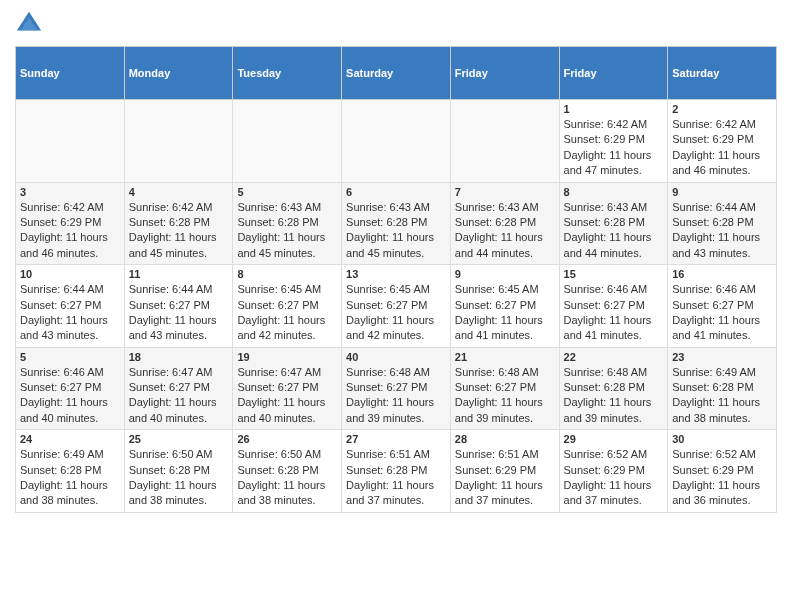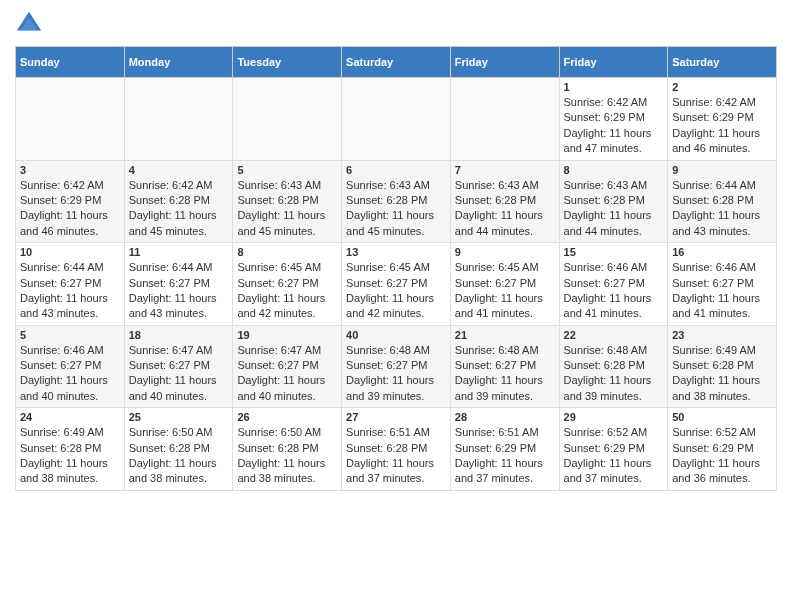--- a/index.html
+++ b/index.html
@@ -53,21 +53,21 @@
     table {
       width: 100%;
       border-collapse: collapse;
       table-layout: fixed;
     }
     th {
       background-color: #3a7abf;
       color: white;
       font-size: 11px;
       font-weight: bold;
-      padding: 9px 4px;
+      padding: 20px 4px;
       text-align: left;
       border: 1px solid #ccc;
     }
     td {
       border: 1px solid #ddd;
       vertical-align: top;
       padding: 3px 4px;
       font-size: 9px;
       color: #333;
       height: 80px;
@@ -336,21 +336,21 @@
 and 37 minutes.</div>
           </td>
           <td>
             <span class="day-num">29</span>
             <div class="day-info" style="white-space: pre-line;">Sunrise: 6:52 AM
 Sunset: 6:29 PM
 Daylight: 11 hours
 and 37 minutes.</div>
           </td>
           <td>
-            <span class="day-num">50</span>
+            <span class="day-num">30</span>
             <div class="day-info" style="white-space: pre-line;">Sunrise: 6:52 AM
 Sunset: 6:29 PM
 Daylight: 11 hours
 and 36 minutes.</div>
           </td>
         </tr>
       </tbody>
   </table>
 </div>
 

